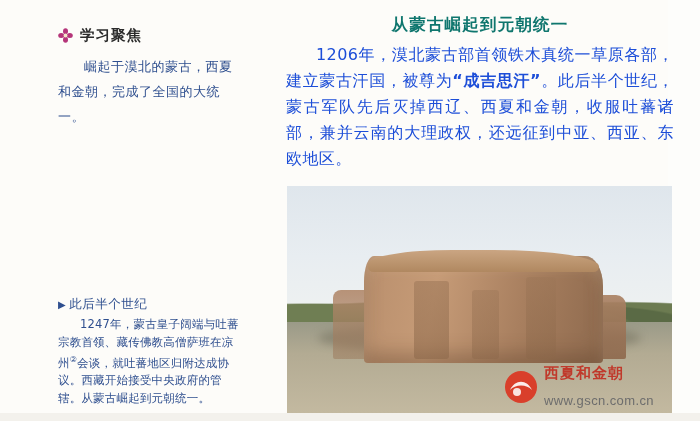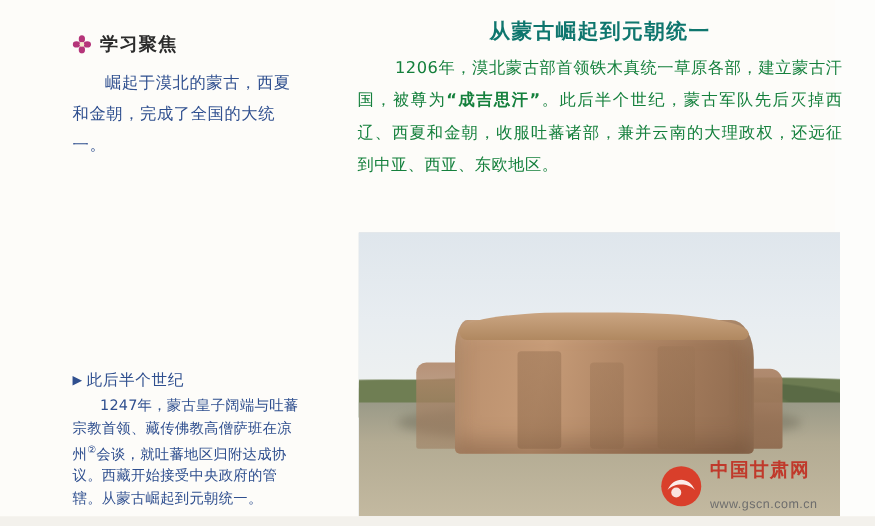--- a/index.html
+++ b/index.html
@@ -103,23 +103,23 @@
   .section-title {
     text-align: center;
     font-size: 16.5px;
     font-weight: bold;
     color: #0f766e;
     font-family: Liberation Sans, sans-serif;
     letter-spacing: 1.2px;
     margin-bottom: 6px;
   }
   .body-text {
-    font-size: 13px;
+    font-size: 16px;
     line-height: 26px;
-    color: #15803d;
+    color: #1d4ed8;
     text-indent: 30px;
     font-family: "DejaVu Sans", sans-serif;
     letter-spacing: 0.4px;
     text-align: justify;
   }
   .body-text b {
     font-weight: bold;
   }
 
   
@@ -242,21 +242,21 @@
     line-height: 1.15;
   }
   .logo-name {
     font-size: 15px;
     color: #c0392b;
     font-weight: bold;
     font-family: "DejaVu Sans", sans-serif;
     letter-spacing: 1px;
   }
   .logo-url {
-    font-size: 10px;
+    font-size: 13px;
     color: #6d6d6d;
     font-family: "Liberation Sans", sans-serif;
     letter-spacing: 0.4px;
     margin-top: 12px;
   }
   .bottom-strip {
     position: absolute;
     left: 0;
     bottom: 0;
     width: 700px;
@@ -320,19 +320,19 @@
 
   <div class="logo">
     <span class="logo-mark">
       <svg width="34" height="34" viewBox="0 0 34 34">
         <circle cx="17" cy="17" r="16" fill="#d93f2b"></circle>
         <path d="M6 20 C11 9, 23 9, 28 20 C23 14, 11 14, 6 20 Z" fill="#ffffff" opacity="0.9"></path>
         <circle cx="13" cy="22" r="4" fill="#ffffff" opacity="0.85"></circle>
       </svg>
     </span>
     <span class="logo-text">
-      <span class="logo-name">中国甘肃网</span>
+      <span class="logo-name">西夏和金朝</span>
       <span class="logo-url">www.gscn.com.cn</span>
     </span>
   </div>
 
   <div class="bottom-strip"></div>
 </div>
 
 </body></html>

